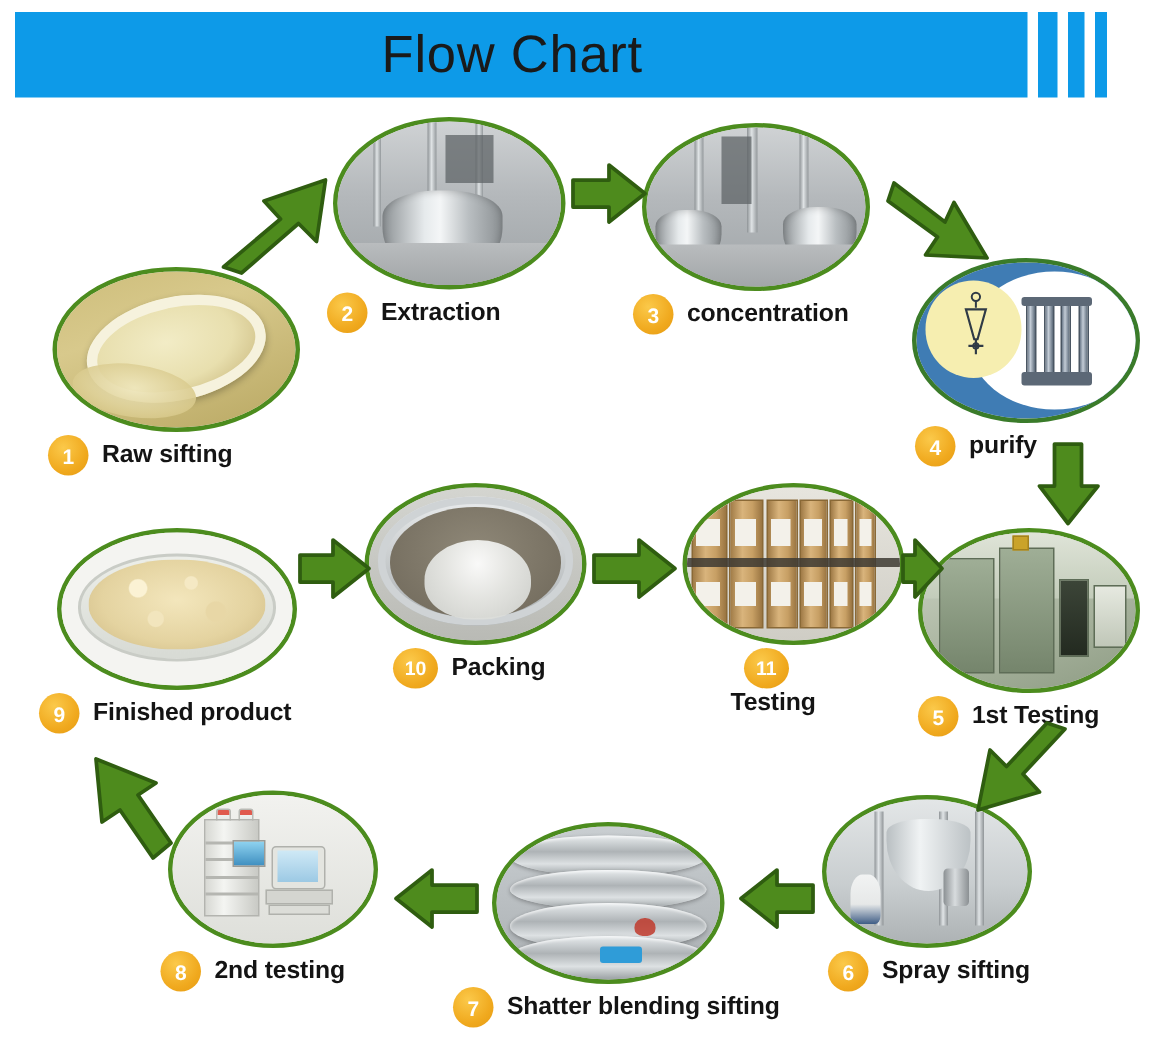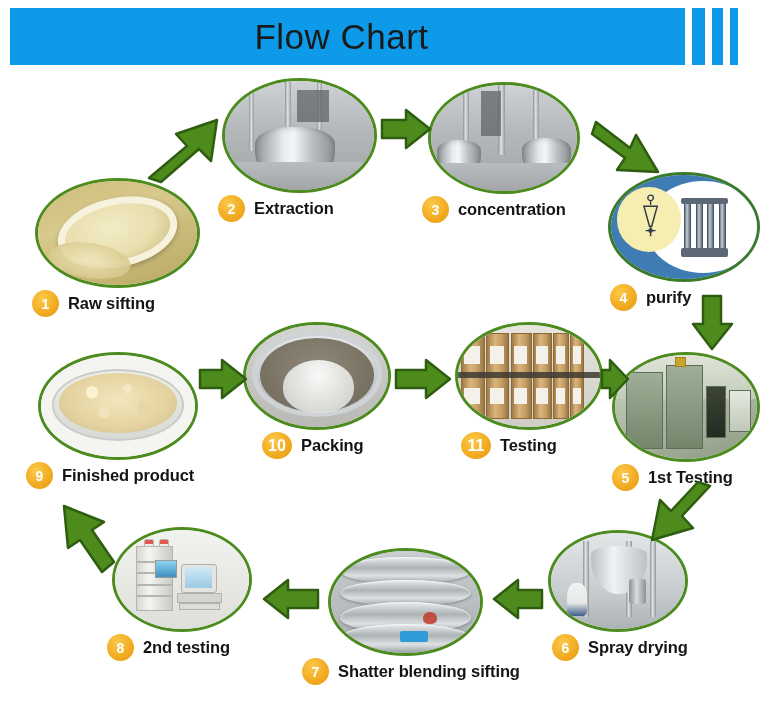--- a/index.html
+++ b/index.html
@@ -42,21 +42,21 @@
 
   .label-row { position: absolute; display: flex; align-items: center; white-space: nowrap; }
   .badge {
     width: 27px; height: 27px; border-radius: 50%;
     background: radial-gradient(circle at 38% 32%, #fbc94a 0%, #f0a91e 62%, #e59a12 100%);
     color: #ffffff; font-size: 14px; font-weight: 700;
     display: flex; align-items: center; justify-content: center;
     flex: 0 0 auto;
     font-family: "Liberation Sans", sans-serif;
   }
-  .badge.wide { width: 30px; height: 27px; border-radius: 50%; font-size: 16px; }
+  .badge.wide { width: 30px; height: 27px; border-radius: 50%; font-size: 13px; }
   .node-label {
     margin-left: 9px; font-size: 16.5px; font-weight: 700; color: #141414;
     font-family: "Liberation Sans", sans-serif; letter-spacing: -0.1px;
   }
 
   
   .arrow { position: absolute; }
   .arrow svg { display: block; overflow: visible; }
 
   
@@ -298,21 +298,21 @@
         <div class="post" style="left:24%;"></div>
         <div class="post" style="left:56%;"></div>
         <div class="post" style="left:74%;"></div>
         <div class="cone"></div>
         <div class="drum"></div>
         <div class="worker"></div>
       </div>
     </div>
     <div class="label-row" style="left:4px; top:104px;">
       <span class="badge">6</span>
-      <span class="node-label">Spray drying</span>
+      <span class="node-label">Spray sifting</span>
     </div>
   </div>
 
   <div class="node" style="left:328px; top:548px;">
     <div class="oval" style="width:155px; height:108px;">
       <div class="photo art-sift">
         <div class="ring" style="top:6%;  height:26%;"></div>
         <div class="ring" style="top:28%; height:26%;"></div>
         <div class="ring" style="top:50%; height:30%;"></div>
         <div class="ring" style="top:72%; height:28%;"></div>
@@ -383,21 +383,21 @@
       <div class="photo art-store">
         <div class="drum" style="left:2%;  width:17%;"></div>
         <div class="drum" style="left:20%; width:16%;"></div>
         <div class="drum" style="left:37%; width:15%;"></div>
         <div class="drum" style="left:53%; width:13%;"></div>
         <div class="drum" style="left:67%; width:11%;"></div>
         <div class="drum" style="left:79%; width:10%;"></div>
         <div class="strap"></div>
       </div>
     </div>
-    <div class="label-row" style="left:6px; top:110px;">
+    <div class="label-row" style="left:23px; top:110px;flex-direction:column;">
       <span class="badge wide">11</span>
       <span class="node-label">Testing</span>
     </div>
   </div>
 
   <div class="arrow" style="left:145px; top:112px;">
     <svg width="80" height="72" viewBox="0 0 80 72">
       <path d="M4 66 L42 34 L31 22 L72 8 L66 49 L54 37 L16 70 Z" fill="#4e8b1d" stroke="#2f5d10" stroke-width="2.5" stroke-linejoin="round"></path>
     </svg>
   </div>

